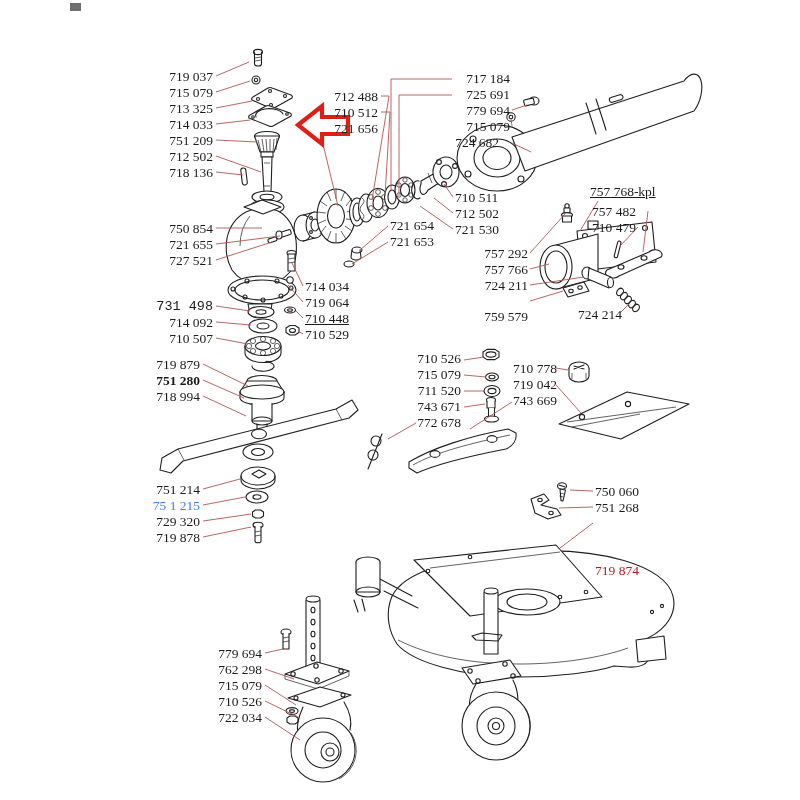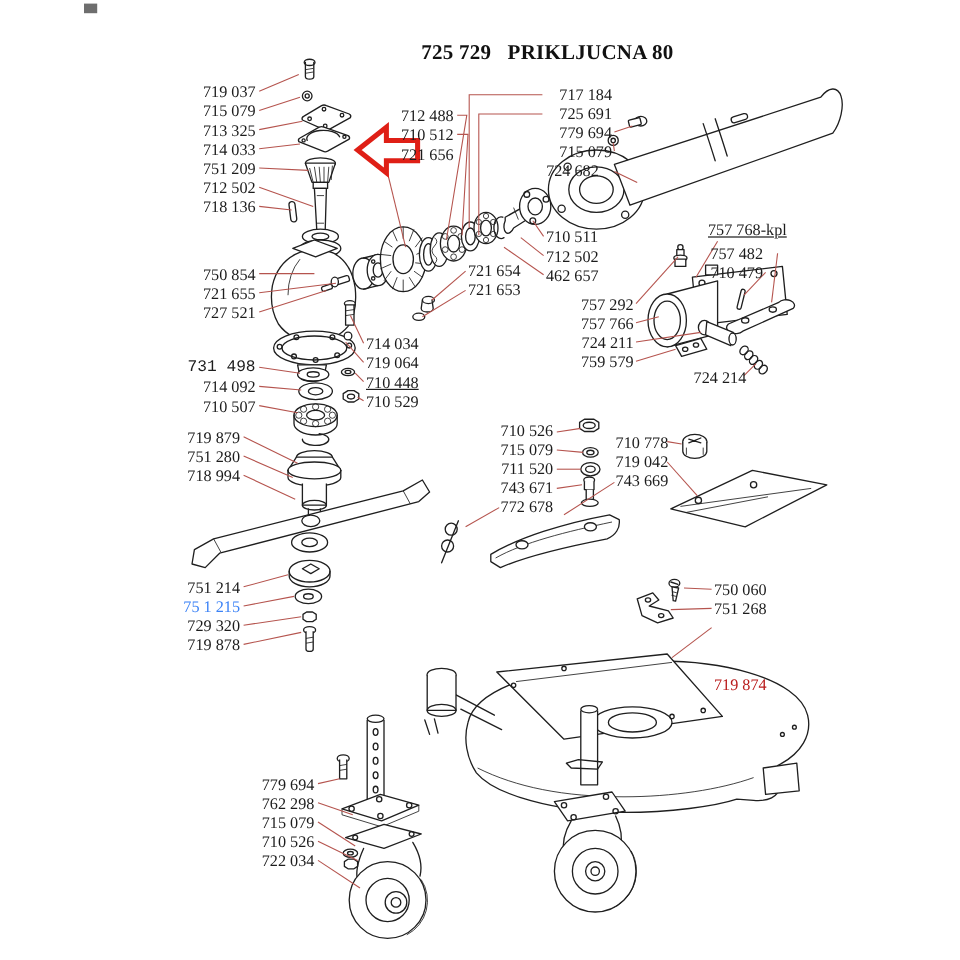--- a/index.html
+++ b/index.html
@@ -15,21 +15,20 @@
   .part-label.underline{text-decoration:underline;}
   #title{position:absolute;left:351px;top:33px;font-size:17.5px;font-weight:bold;
          color:#111;white-space:pre;letter-spacing:.2px;}
   .artifact{position:absolute;left:70px;top:3px;width:11px;height:8px;background:#555;opacity:.85;}
 </style>
 </head>
 <body>
 
 <div class="page">
   <div class="artifact"></div>
-  <div id="title">725 729   PRIKLJUCNA 80</div>
 
   <svg id="art" width="800" height="800" viewBox="0 0 800 800">
 
     <g>
       <ellipse class="wf" cx="258" cy="52" rx="4.5" ry="2.6"></ellipse>
       <path class="ln" d="M254.5 52 l0 12 a3.5 2 0 0 0 7 0 l0 -12"></path>
       <line class="thin" x1="255" y1="58" x2="261" y2="57"></line>
       <line class="thin" x1="255" y1="61" x2="261" y2="60"></line>
       <circle class="wf" cx="256" cy="80" r="4"></circle>
       <circle class="ln" cx="256" cy="80" r="1.7"></circle>
@@ -484,43 +483,43 @@
       <div class="part-label" style="top: 90px; right: 422px; color: rgb(28, 28, 28);">712 488</div>
       <div class="part-label" style="top: 106px; right: 422px; color: rgb(28, 28, 28);">710 512</div>
       <div class="part-label" style="top: 122px; right: 422px; color: rgb(28, 28, 28);">721 656</div>
       <div class="part-label" style="top: 72px; right: 290px; color: rgb(28, 28, 28);">717 184</div>
       <div class="part-label" style="top: 88px; right: 290px; color: rgb(28, 28, 28);">725 691</div>
       <div class="part-label" style="top: 104px; right: 290px; color: rgb(28, 28, 28);">779 694</div>
       <div class="part-label" style="top: 120px; right: 290px; color: rgb(28, 28, 28);">715 079</div>
       <div class="part-label" style="top: 136px; right: 301px; color: rgb(28, 28, 28);">724 682</div>
       <div class="part-label" style="top: 191px; left: 455px; color: rgb(28, 28, 28);">710 511</div>
       <div class="part-label" style="top: 207px; left: 455px; color: rgb(28, 28, 28);">712 502</div>
-      <div class="part-label" style="top: 223px; left: 455px; color: rgb(28, 28, 28);">462 657</div>
+      <div class="part-label" style="top: 223px; left: 455px; color: rgb(28, 28, 28);">721 530</div>
       <div class="part-label" style="top: 219px; left: 390px; color: rgb(28, 28, 28);">721 654</div>
       <div class="part-label" style="top: 235px; left: 390px; color: rgb(28, 28, 28);">721 653</div>
       <div class="part-label" style="top: 222px; right: 587px; color: rgb(28, 28, 28);">750 854</div>
       <div class="part-label" style="top: 238px; right: 587px; color: rgb(28, 28, 28);">721 655</div>
       <div class="part-label" style="top: 254px; right: 587px; color: rgb(28, 28, 28);">727 521</div>
       <div class="part-label underline" style="top: 185px; left: 590px; color: rgb(28, 28, 28);">757 768-kpl</div>
       <div class="part-label" style="top: 205px; left: 592px; color: rgb(28, 28, 28);">757 482</div>
       <div class="part-label" style="top: 221px; left: 592px; color: rgb(28, 28, 28);">710 479</div>
       <div class="part-label" style="top: 247px; right: 272px; color: rgb(28, 28, 28);">757 292</div>
       <div class="part-label" style="top: 263px; right: 272px; color: rgb(28, 28, 28);">757 766</div>
       <div class="part-label" style="top: 279px; right: 272px; color: rgb(28, 28, 28);">724 211</div>
-      <div class="part-label" style="top: 295px; right: 272px; color: rgb(28, 28, 28); text-align: center;">759 579</div>
+      <div class="part-label" style="top: 310px; right: 272px; color: rgb(28, 28, 28); text-align: center;">759 579</div>
       <div class="part-label" style="top: 308px; left: 578px; color: rgb(28, 28, 28);">724 214</div>
       <div class="part-label" style="top: 280px; left: 305px; color: rgb(28, 28, 28);">714 034</div>
       <div class="part-label" style="top: 296px; left: 305px; color: rgb(28, 28, 28);">719 064</div>
       <div class="part-label" style="top: 312px; left: 305px; color: rgb(28, 28, 28); text-decoration: underline;">710 448</div>
       <div class="part-label" style="top: 328px; left: 305px; color: rgb(28, 28, 28);">710 529</div>
       <div class="part-label" style="top: 300px; right: 587px; color: rgb(28, 28, 28); font-family: Liberation Mono, monospace;">731 498</div>
       <div class="part-label" style="top: 316px; right: 587px; color: rgb(28, 28, 28);">714 092</div>
       <div class="part-label" style="top: 332px; right: 587px; color: rgb(28, 28, 28);">710 507</div>
       <div class="part-label" style="top: 358px; right: 600px; color: rgb(28, 28, 28);">719 879</div>
-      <div class="part-label" style="top: 374px; right: 600px; color: rgb(28, 28, 28);">751 280</div>
+      <div class="part-label" style="top: 374px; right: 600px; color: rgb(28, 28, 28); font-weight: bold;">751 280</div>
       <div class="part-label" style="top: 390px; right: 600px; color: rgb(28, 28, 28);">718 994</div>
       <div class="part-label" style="top: 352px; right: 339px; color: rgb(28, 28, 28);">710 526</div>
       <div class="part-label" style="top: 368px; right: 339px; color: rgb(28, 28, 28);">715 079</div>
       <div class="part-label" style="top: 384px; right: 339px; color: rgb(28, 28, 28);">711 520</div>
       <div class="part-label" style="top: 400px; right: 339px; color: rgb(28, 28, 28);">743 671</div>
       <div class="part-label" style="top: 416px; right: 339px; color: rgb(28, 28, 28);">772 678</div>
       <div class="part-label" style="top: 362px; left: 513px; color: rgb(28, 28, 28);">710 778</div>
       <div class="part-label" style="top: 378px; left: 513px; color: rgb(28, 28, 28);">719 042</div>
       <div class="part-label" style="top: 394px; left: 513px; color: rgb(28, 28, 28);">743 669</div>
       <div class="part-label" style="top: 483px; right: 600px; color: rgb(28, 28, 28);">751 214</div>

